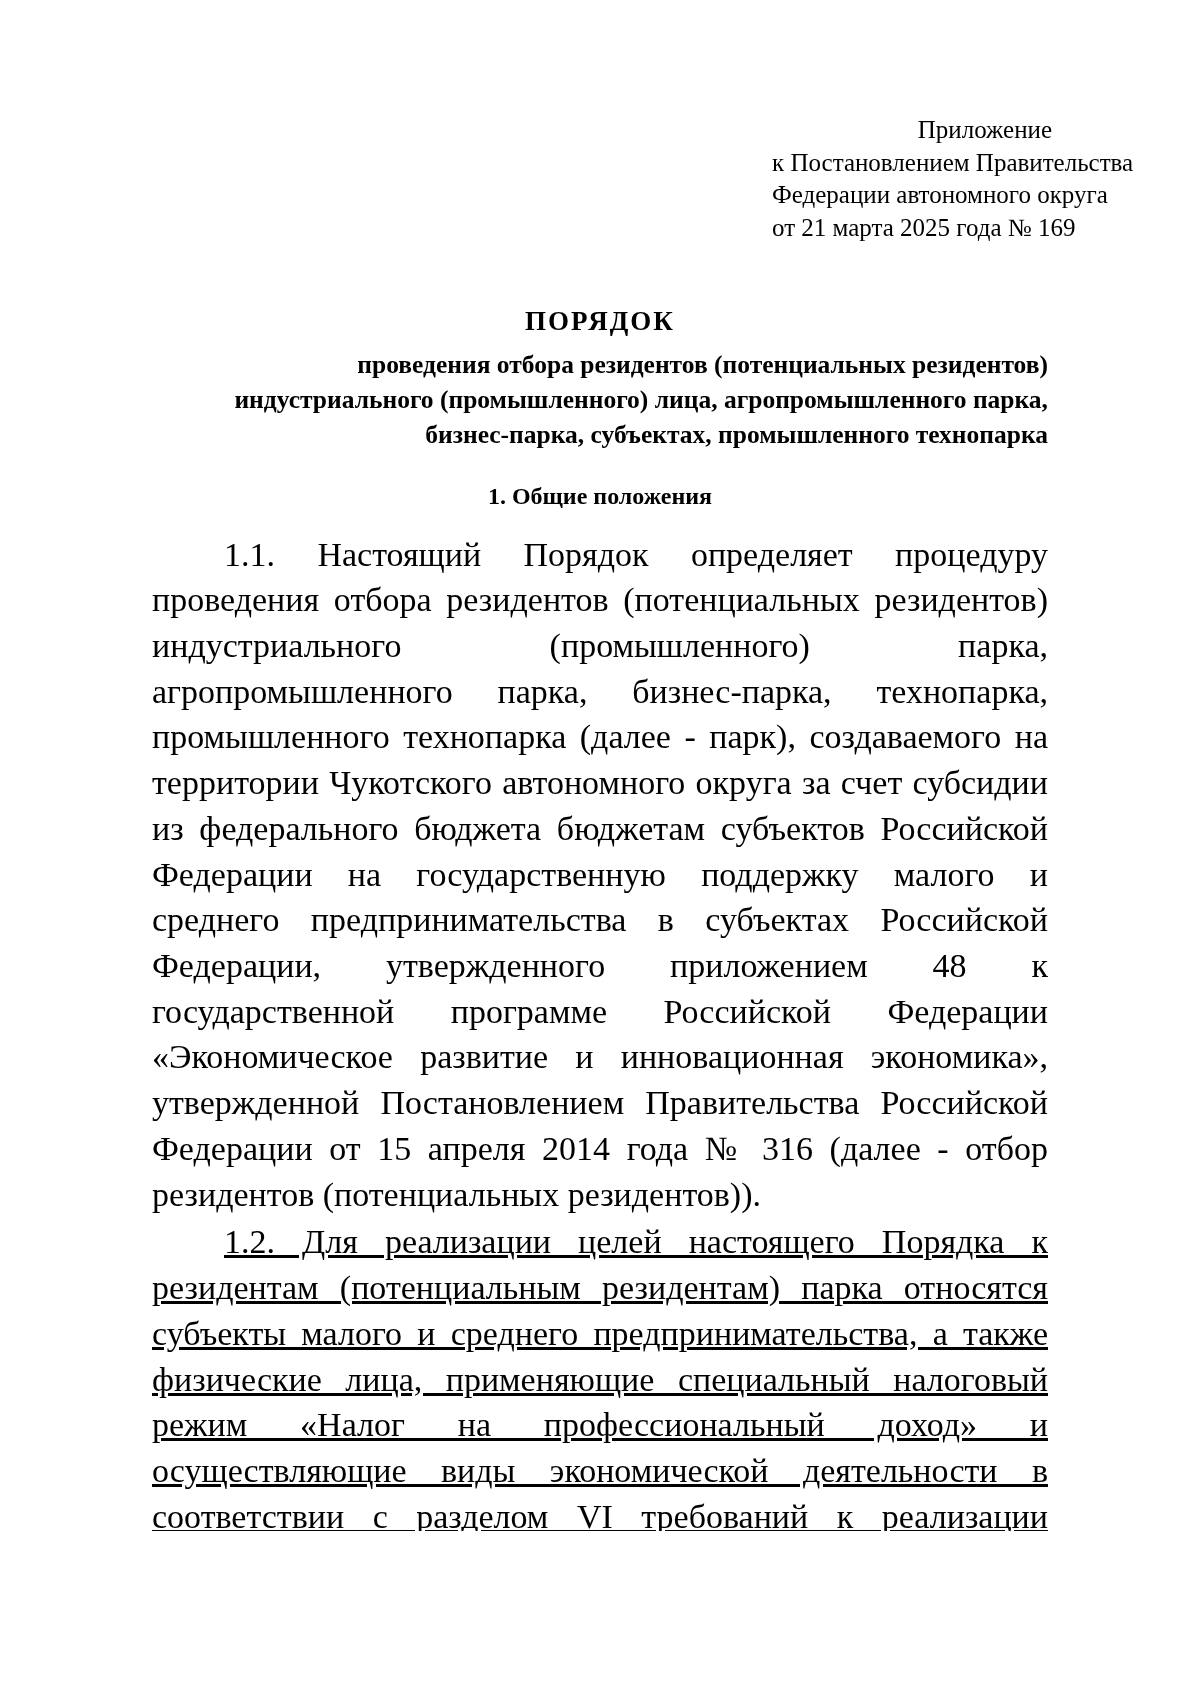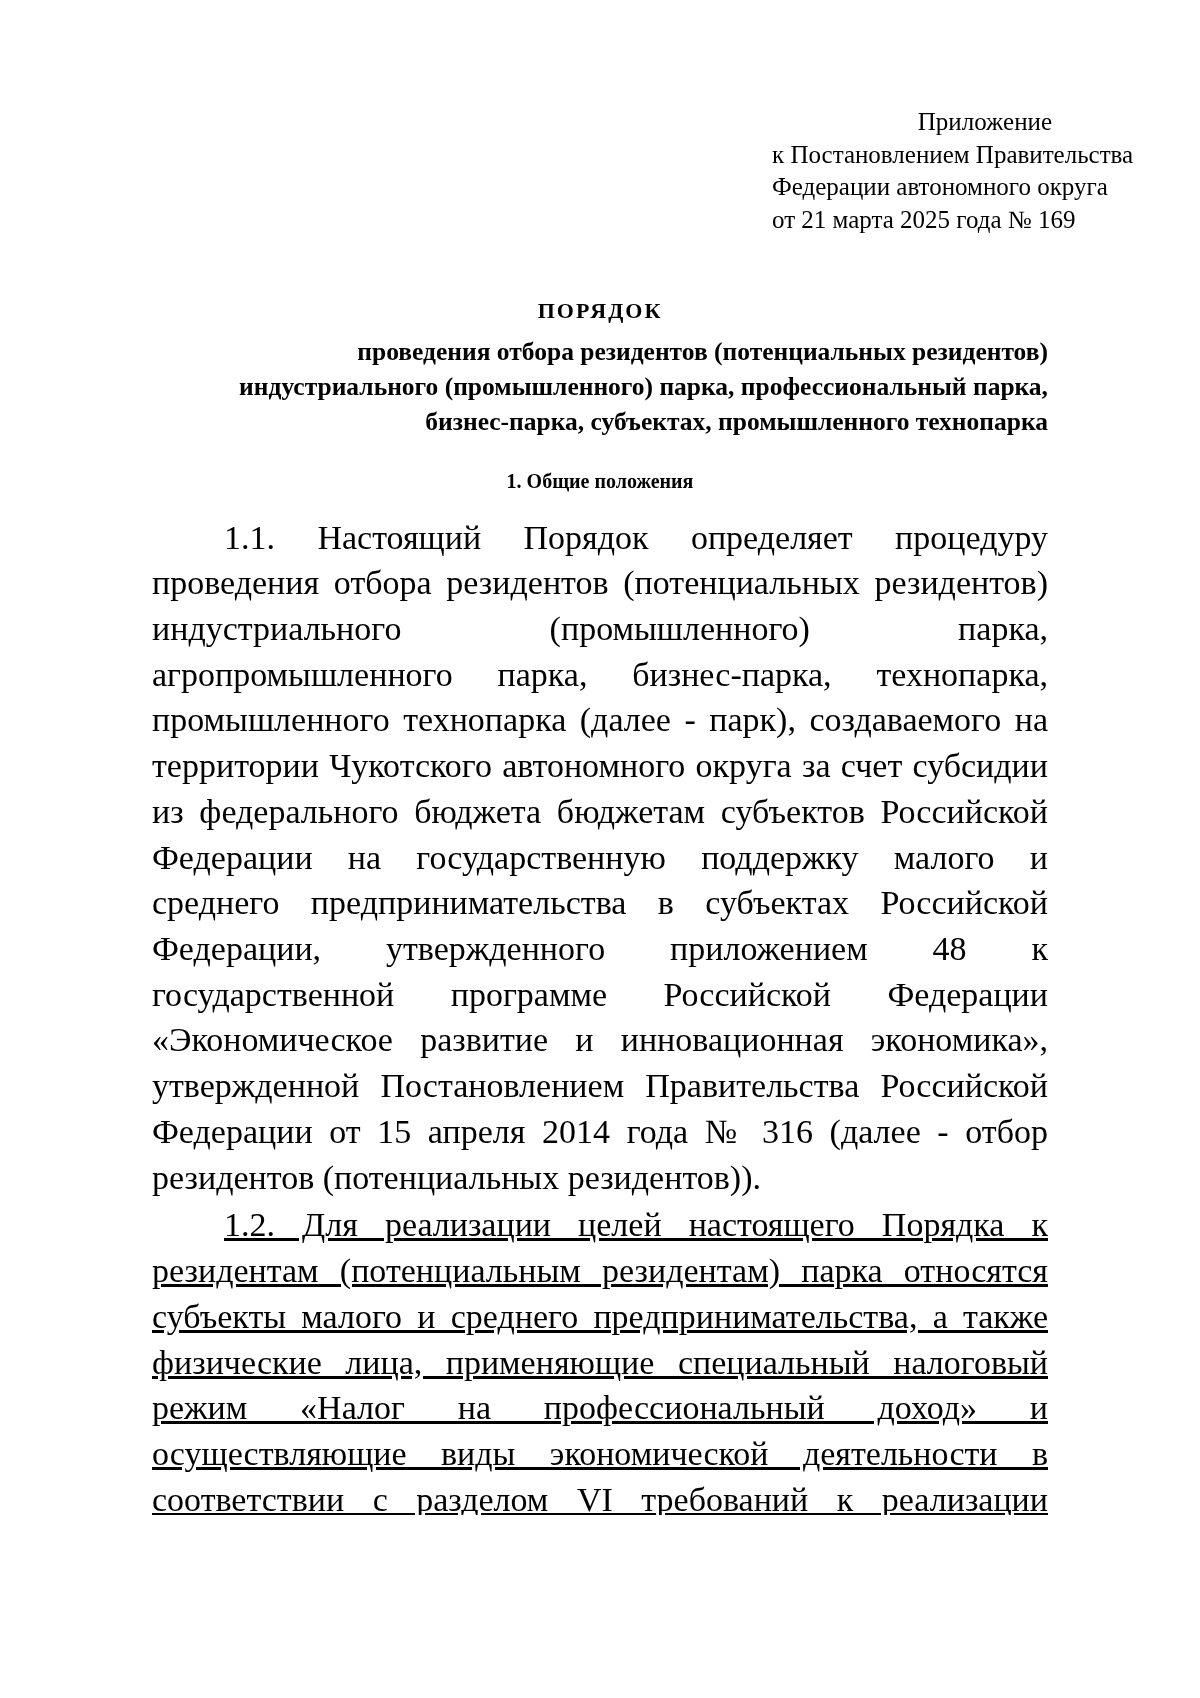--- a/index.html
+++ b/index.html
@@ -7,55 +7,55 @@
     padding: 0;
     background: #ffffff;
   }
   body {
     font-family: "Liberation Serif", "DejaVu Serif", serif;
     color: #000000;
   }
   .page {
     width: 1200px;
     height: 1515px;
-    margin: 0 auto;
+    margin: 8px auto;
     background: #ffffff;
     position: relative;
     box-sizing: border-box;
     padding: 96px 152px 60px 152px;
   }
   .header-block {
     margin-top: 10px;
     margin-left: 620px;
     font-size: 25px;
     line-height: 1.30;
     text-align: right;
     width: 280px;
   }
   .header-block div {
     white-space: nowrap;
   }
   .title-main {
     text-align: center;
     font-weight: bold;
-    font-size: 22px;
+    font-size: 27px;
     letter-spacing: 2px;
     margin-top: 62px;
   }
   .title-sub {
     text-align: right;
     font-weight: bold;
     font-size: 25.5px;
     line-height: 1.38;
     margin-top: 10px;
   }
   .section-title {
     text-align: center;
     font-weight: bold;
-    font-size: 20px;
+    font-size: 24px;
     margin-top: 30px;
   }
   .para {
     font-size: 34px;
     line-height: 1.345;
     text-align: justify;
     text-justify: inter-word;
     text-indent: 72px;
     margin: 0;
     margin-top: 22px;
@@ -76,21 +76,21 @@
     <div>Приложение</div>
     <div>к Постановлением Правительства</div>
     <div>Федерации автономного округа</div>
     <div>от 21 марта 2025 года № 169</div>
   </div>
 
   <div class="title-main">ПОРЯДОК</div>
 
   <div class="title-sub">
     <div>проведения отбора резидентов (потенциальных резидентов)</div>
-    <div>индустриального (промышленного) парка, профессиональный парка,</div>
+    <div>индустриального (промышленного) лица, агропромышленного парка,</div>
     <div>бизнес-парка, субъектах, промышленного технопарка</div>
   </div>
 
   <div class="section-title">1. Общие положения</div>
 
   <p class="para">1.1. Настоящий Порядок определяет процедуру проведения отбора резидентов (потенциальных резидентов) индустриального (промышленного) парка, агропромышленного парка, бизнес-парка, технопарка, промышленного технопарка (далее - парк), создаваемого на территории Чукотского автономного округа за счет субсидии из федерального бюджета бюджетам субъектов Российской Федерации на государственную поддержку малого и среднего предпринимательства в субъектах Российской Федерации, утвержденного приложением 48 к государственной программе Российской Федерации «Экономическое развитие и инновационная экономика», утвержденной Постановлением Правительства Российской Федерации от 15 апреля 2014 года № 316 (далее - отбор резидентов (потенциальных резидентов)).</p>
   <p class="para tight">1.2. Для реализации целей настоящего Порядка к резидентам (потенциальным резидентам) парка относятся субъекты малого и среднего предпринимательства, а также физические лица, применяющие специальный налоговый режим «Налог на профессиональный доход» и осуществляющие виды экономической деятельности в соответствии с разделом VI требований к реализации мероприятий, осуществляемых субъектами Российской Федерации, бюджетам которых предоставляются субсидии на государственную поддержку малого и среднего предпринимательства, а также физических лиц, применяющих специальный налоговый режим «Налог на профессиональный доход», в субъектах Российской Федерации, направленных на достижение целей, показателей и результатов региональных проектов, обеспечивающих достижение целей, показателей и результатов федеральных проектов, входящих в состав национального проекта «Малое и среднее предпринимательство и поддержка индивидуальной предпринимательской инициативы», и требований к организациям, образующим инфраструктуру поддержки субъектов малого и среднего предпринимательства, установленных Приказом Министерства экономического развития Российской Федерации от 26 марта 2021 года № 142.</p>
 
 </div>
 

